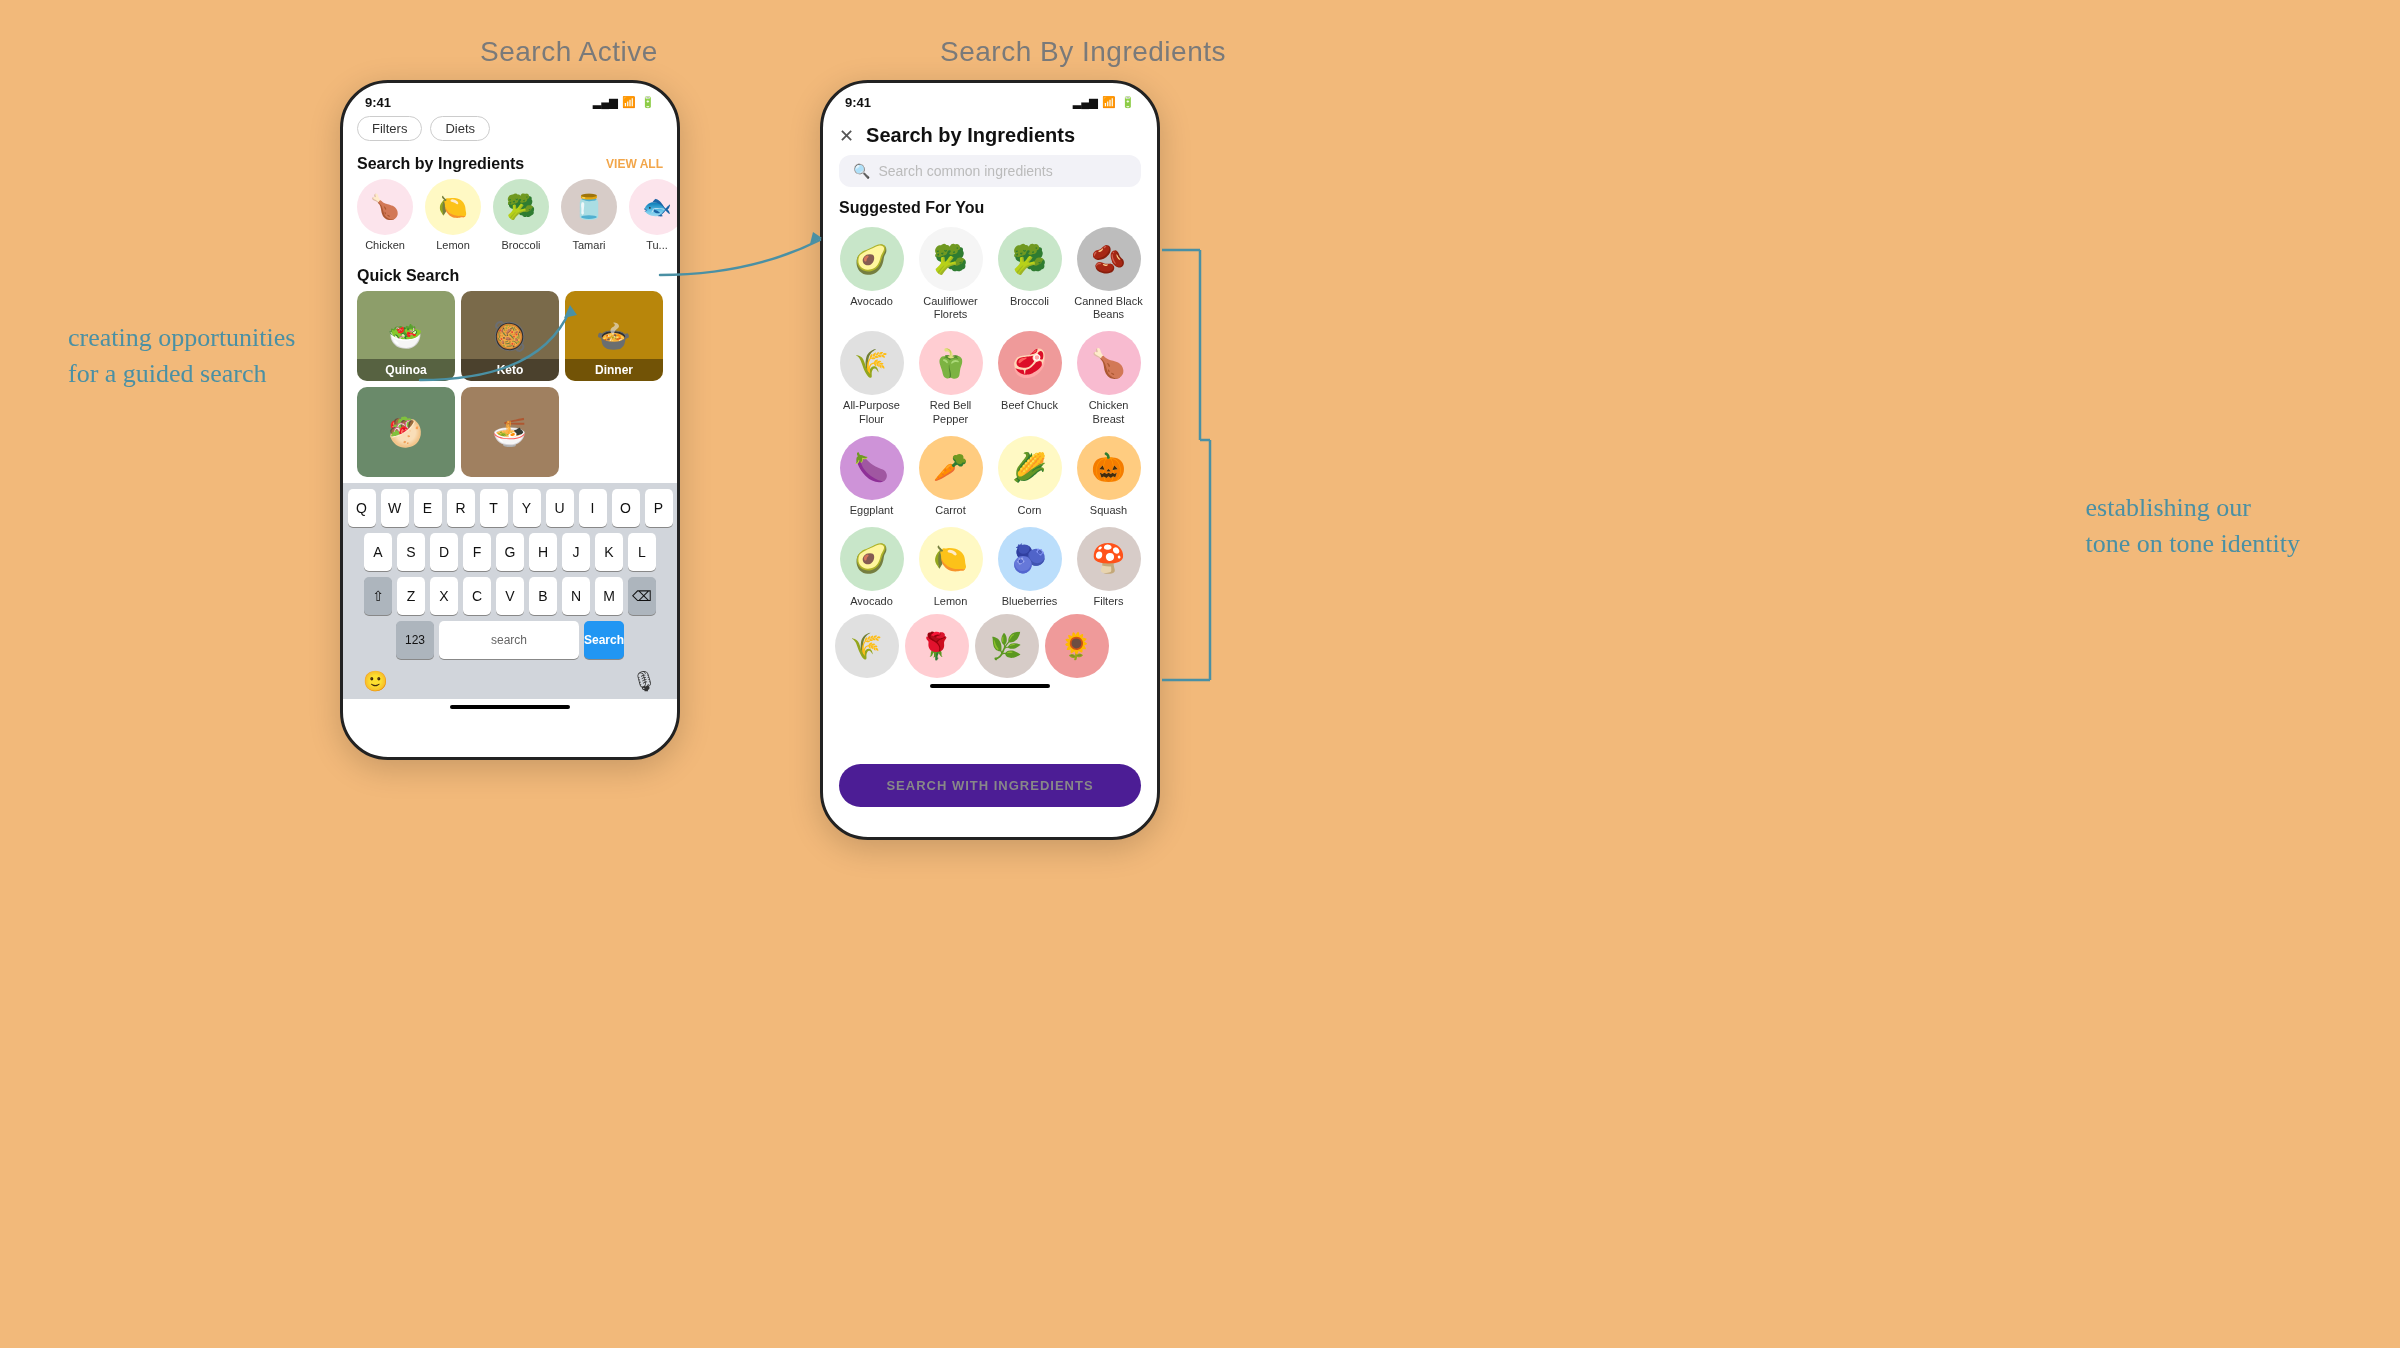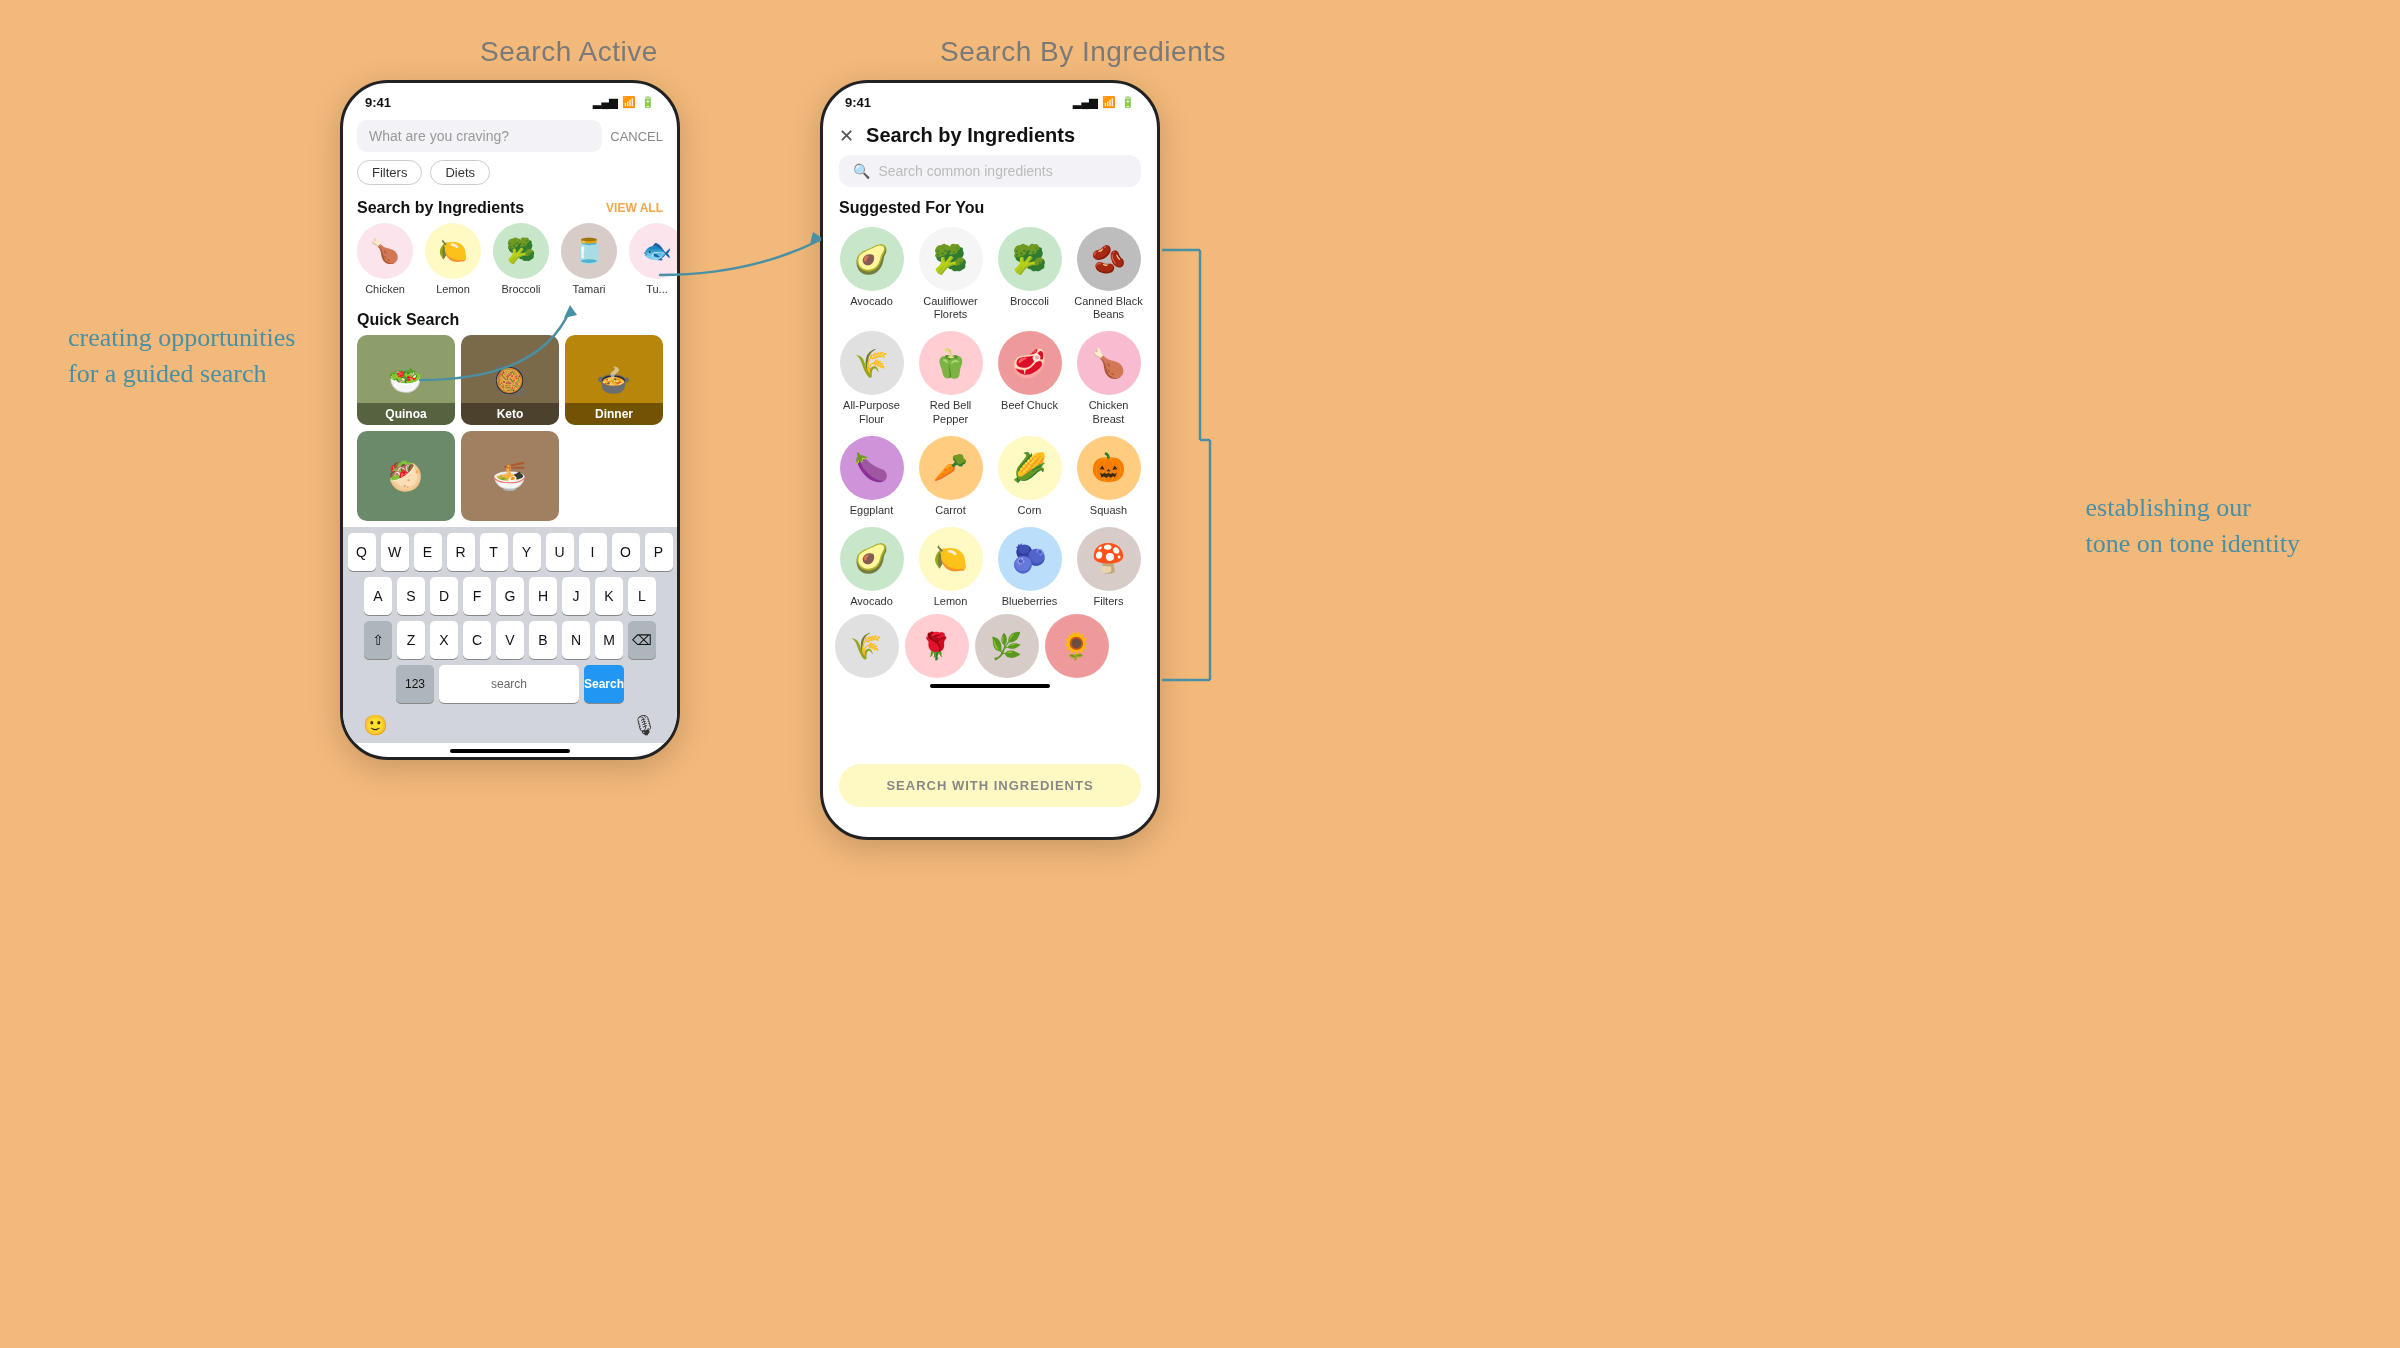--- a/index.html
+++ b/index.html
@@ -245,21 +245,21 @@
       color: #333;
       text-align: center;
       line-height: 1.2;
     }
 
     .search-with-btn {
       position: absolute;
       bottom: 30px;
       left: 16px;
       right: 16px;
-      background: #fef9c3;
+      background: #4c1d95;
       border-radius: 30px;
       padding: 14px;
       text-align: center;
       font-size: 13px;
       font-weight: 700;
       color: #888;
       letter-spacing: 1px;
     }
 
     
@@ -297,24 +297,20 @@
 
   <div class="status-bar">
     <span>9:41</span>
     <div class="status-icons">
       <span>▂▄▆</span>
       <span>📶</span>
       <span>🔋</span>
     </div>
   </div>
 
-  <div class="search-bar-wrap">
-    <div class="search-input">What are you craving?</div>
-    <div class="cancel-btn">CANCEL</div>
-  </div>
 
   <div class="filter-row">
     <div class="filter-chip">Filters</div>
     <div class="filter-chip">Diets</div>
   </div>
 
   <div class="section-header">
     <span class="section-title">Search by Ingredients</span>
     <span class="view-all">VIEW ALL</span>
   </div>

